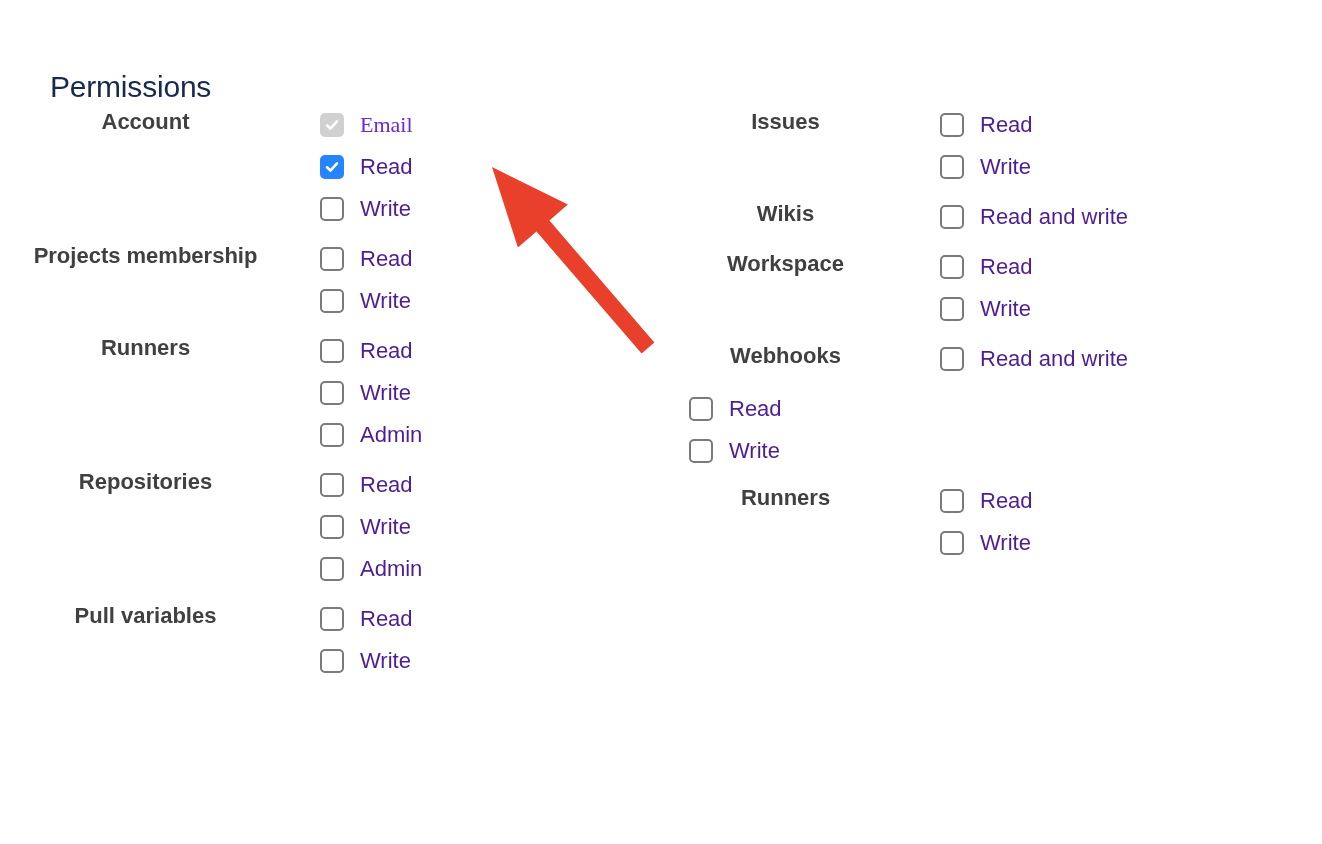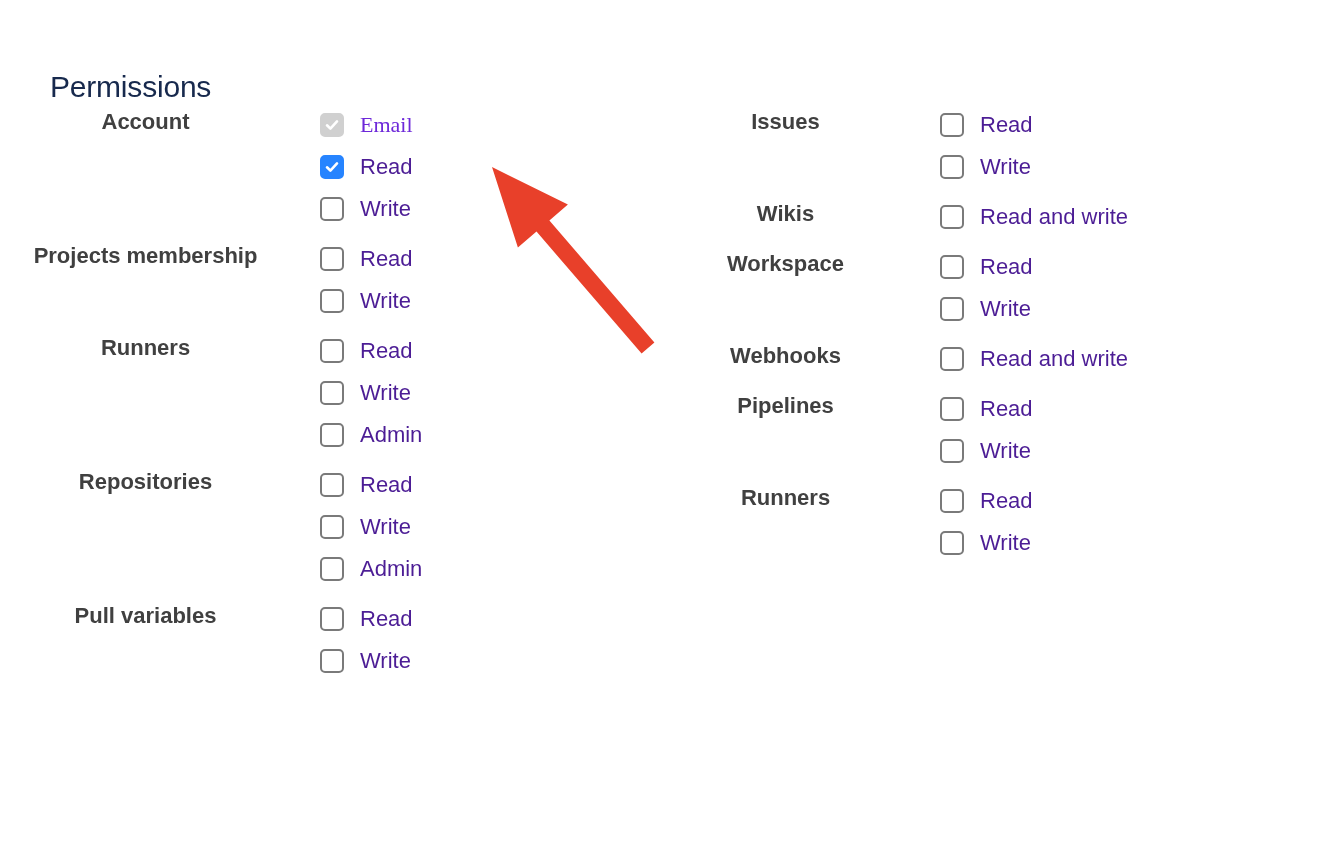--- a/index.html
+++ b/index.html
@@ -252,21 +252,20 @@
       <div class="group">
         <div class="group-label">Webhooks</div>
         <div class="options">
           <div class="option-row">
             <div class="cbx" role="checkbox" aria-checked="false"></div>
             <span class="option-label">Read and write</span>
           </div>
         </div>
       </div>
       <div class="group">
-        <div class="group-label">Pipelines</div>
         <div class="options">
           <div class="option-row">
             <div class="cbx" role="checkbox" aria-checked="false"></div>
             <span class="option-label">Read</span>
           </div>
           <div class="option-row">
             <div class="cbx" role="checkbox" aria-checked="false"></div>
             <span class="option-label">Write</span>
           </div>
         </div>

